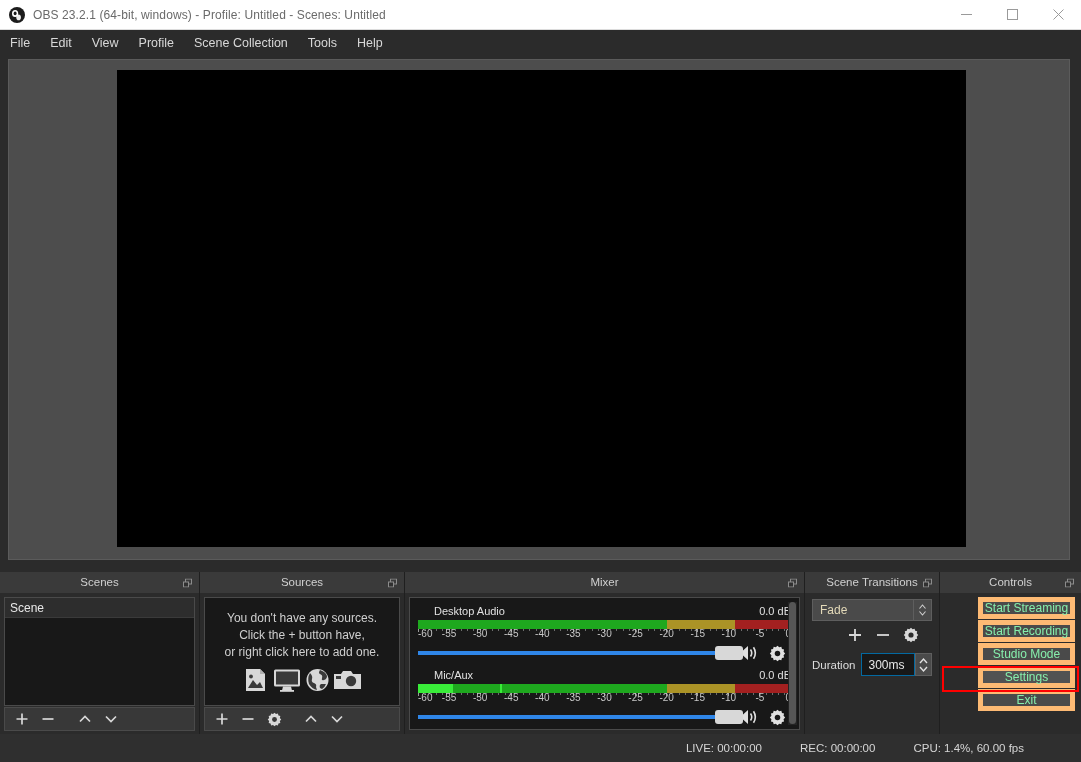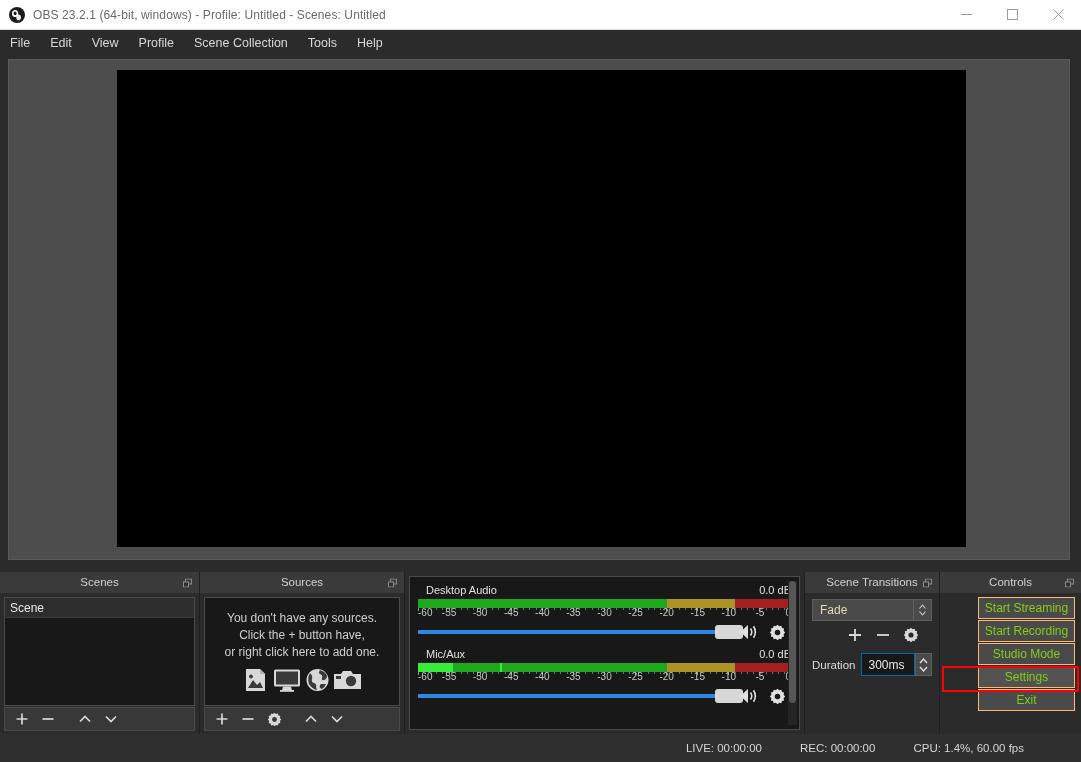--- a/index.html
+++ b/index.html
@@ -164,21 +164,21 @@
     background: #181818;
     border: 1px solid #4a4a4a;
     overflow: hidden;
   }
   .mix-src { position: absolute; left: 0; right: 0; }
   .mix-head {
     position: relative; height: 14px;
     margin: 0 8px;
   }
   .mix-name {
-    position: absolute; left: 8px; top: 0;
+    position: absolute; left: 16px; top: 0;
     font-size: 11px; color: #e0e0e0; line-height: 14px;
   }
   .mix-db {
     position: absolute; right: 0; top: 0;
     font-size: 11px; color: #e0e0e0; line-height: 14px;
   }
   .meter {
     position: relative; height: 9px; margin: 2px 8px 0 8px;
     background: #101010;
   }
@@ -284,22 +284,22 @@
     display: flex; flex-direction: column;
     align-items: center; justify-content: center;
   }
 
   
   #dock-controls { width: 141px; border-right: none; }
   #controls-body { padding: 4px 6px 0 6px; position: relative; }
   .ctl-btn {
     height: 22px;
     background: #4a4a4a;
-    border: 1px solid #fdba74;
-    color: #84cc16;
+    border: 5px solid #fdba74;
+    color: #86efac;
     font-size: 12px;
     display: flex; align-items: center; justify-content: center;
     margin-bottom: 1px;
     margin-left: 32px;
   }
   #ctl-settings { background: #525252; }
   #settings-highlight {
     position: absolute;
     left: 2px; top: 73px;
     width: 137px; height: 26px;
@@ -473,20 +473,27 @@
           <div class="tb-btn">
             <svg width="14" height="14" viewBox="0 0 14 14">
               <path d="M2 4.5 L7 9.5 L12 4.5" stroke="#d8d8d8" stroke-width="1.7" fill="none"></path>
             </svg>
           </div>
         </div>
       </div>
     </div>
 
     <div class="dock" id="dock-mixer">
+      <div class="dock-title">
+        <span class="dock-title-text">Mixer</span>
+        <svg class="float-icon" viewBox="0 0 9 9">
+          <rect x="2.5" y="0.5" width="6" height="5" fill="none" stroke="#8c8c8c"></rect>
+          <rect x="0.5" y="3.5" width="5" height="5" fill="#303030" stroke="#8c8c8c"></rect>
+        </svg>
+      </div>
       <div class="dock-body">
         <div id="mixer-body">
 
           <div class="mix-src" id="mix-src-0" style="top:6px;">
             <div class="mix-head">
               <span class="mix-name">Desktop Audio</span>
               <span class="mix-db">0.0 dB</span>
             </div>
             <div class="meter">
               <div class="meter-bg">

